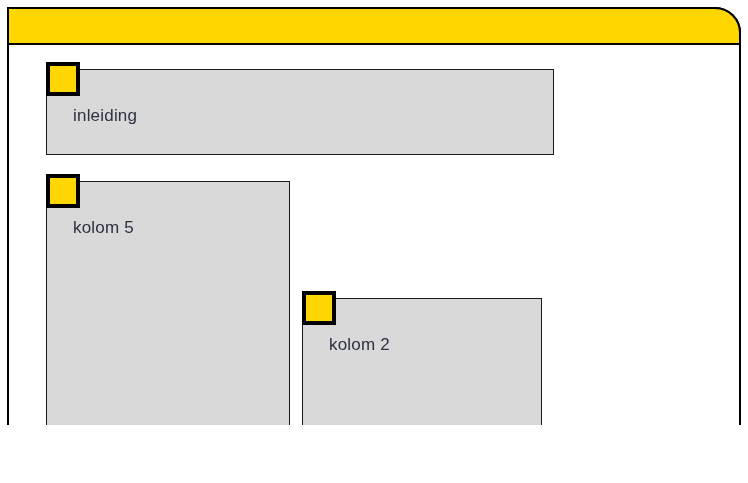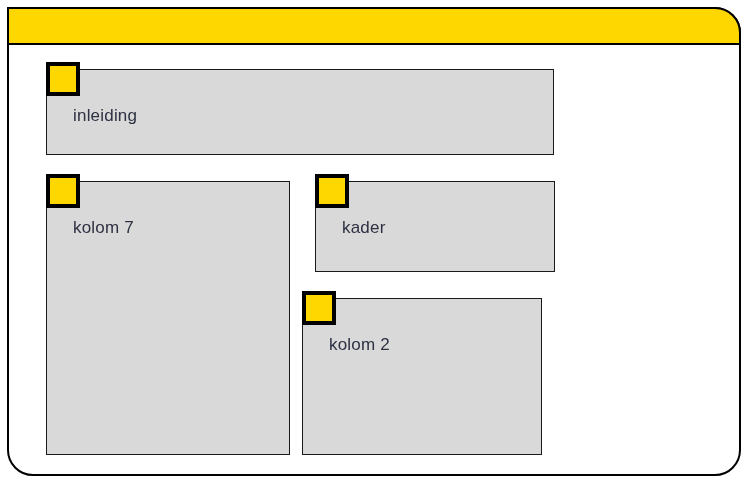--- a/index.html
+++ b/index.html
@@ -8,21 +8,21 @@
     padding: 0;
     background: #ffffff;
   }
   body {
     font-family: "Liberation Sans", "DejaVu Sans", sans-serif;
   }
 
   .canvas {
     position: relative;
     width: 748px;
-    height: 483px;
+    height: 425px;
     background: #ffffff;
     overflow: hidden;
     text-align: center;
   }
 
   
   .frame {
     position: absolute;
     left: 7px;
     top: 7px;
@@ -93,26 +93,22 @@
 
   <div class="titlebar"></div>
 
   <div class="box" id="box-inleiding">
     <span class="badge"></span>
     <span class="box-label">inleiding</span>
   </div>
 
   <div class="box" id="box-kolom1">
     <span class="badge"></span>
-    <span class="box-label">kolom 7</span>
+    <span class="box-label">kolom 5</span>
   </div>
 
-  <div class="box" id="box-kader">
-    <span class="badge"></span>
-    <span class="box-label">kader</span>
-  </div>
 
   <div class="box" id="box-kolom2">
     <span class="badge"></span>
     <span class="box-label">kolom 2</span>
   </div>
 
 </div>
 
 </body></html>

